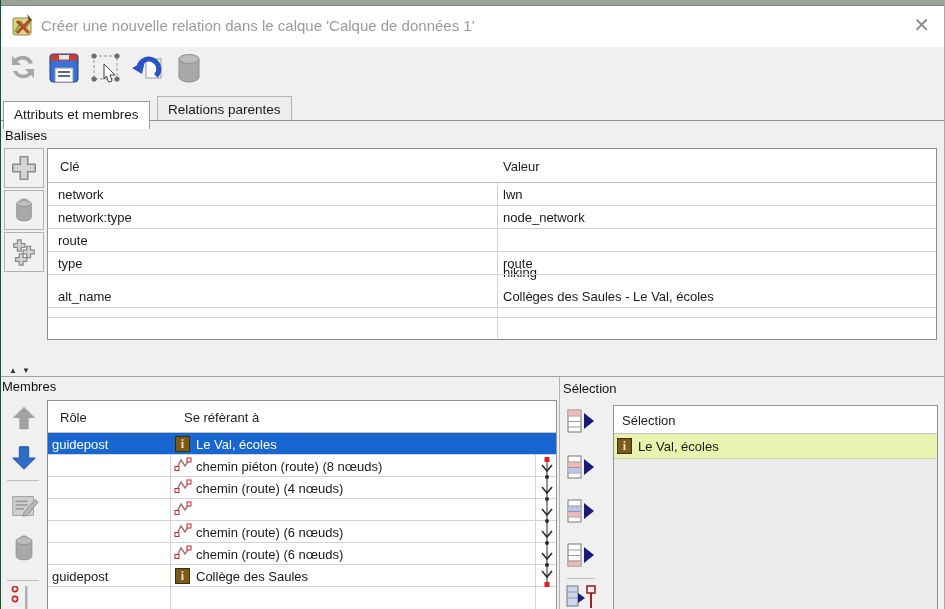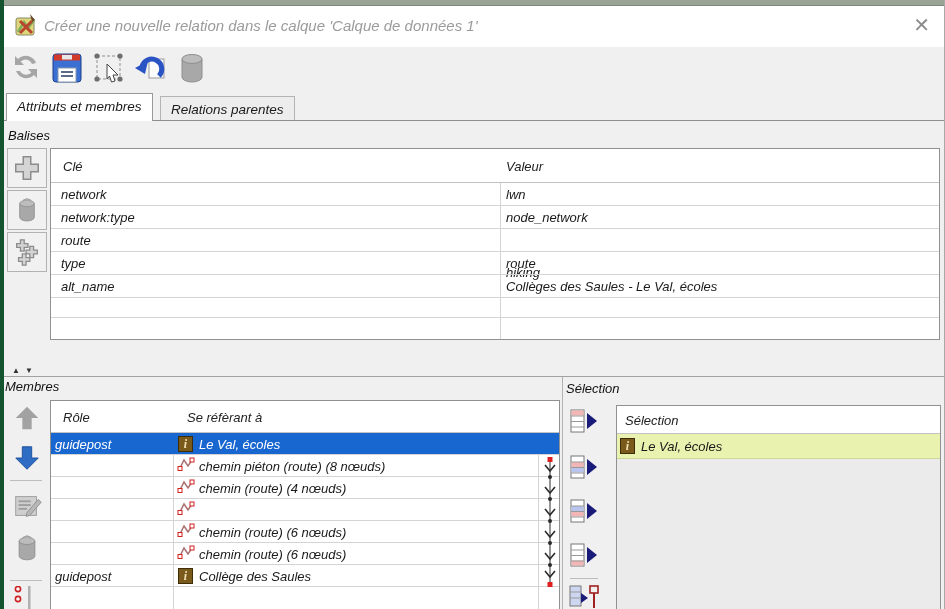--- a/index.html
+++ b/index.html
@@ -1,28 +1,28 @@
 <!DOCTYPE html>
 <html><head>
 <meta charset="utf-8">
 <style>
   html,body{margin:0;padding:0;background:#d7d7d7;}
   .dialog{position:relative;width:945px;height:609px;background:#f0f0f0;overflow:hidden;
           font-family:"Liberation Sans","DejaVu Sans",sans-serif;color:#1a1a1a;
-          border-left:4px solid #14532d;border-right:1px solid #a8a8a8;box-sizing:border-box;font-style:italic;}
+          border-left:1px solid #14532d;border-right:1px solid #a8a8a8;box-sizing:border-box;}
   .abs{position:absolute;}
   .mapstrip{left:0;top:0;width:100%;height:5px;background:#99a396;border-bottom:1px solid #7e877c;}
   .titlebar{left:0;top:6px;width:100%;height:41px;background:#ffffff;}
   .logo{left:10px;top:6px;}
   .title{left:40px;top:11px;font-size:15px;color:#9b9b9b;white-space:nowrap;}
   .closex{right:14px;top:8px;font-size:20px;color:#8d8d8d;cursor:pointer;line-height:22px;}
   .toolbar-icon{top:51px;cursor:pointer;}
   
   .tab{top:93px;height:26px;box-sizing:border-box;font-size:13.5px;padding:5px 10px 0 10px;white-space:nowrap;}
-  .tab.active{background:#fff;border:1px solid #9a9a9a;border-bottom:none;height:28px;z-index:3;}
+  .tab.active{background:#fff;border:1px solid #9a9a9a;border-bottom:none;height:28px;z-index:3;margin-top:8px;}
   .tab.inactive{background:#ededed;border:1px solid #b4b4b4;border-bottom:none;top:96px;height:24px;z-index:1;}
   .contentline{left:0;top:120px;width:100%;height:1px;background:#8f8f8f;z-index:2;}
   .grouplabel{font-size:13px;color:#111;z-index:2;white-space:nowrap;}
   
   .pbtn{width:40px;height:40px;box-sizing:border-box;border:1px solid #b2b2b2;background:#f1f1f1;
         display:flex;align-items:center;justify-content:center;cursor:pointer;}
   .flatbtn{display:flex;align-items:center;justify-content:center;cursor:pointer;}
   
   .tbl{background:#fff;border:1px solid #919191;box-sizing:border-box;}
   .vline{background:#d4d4d4;width:1px;top:0;bottom:0;}
@@ -146,21 +146,21 @@
       <span class="cellt" style="left:455px;">node_network</span>
     </div>
     <div class="abs trow" style="top:80px;height:23px;">
       <span class="cellt" style="left:10px;">route</span>
       <span class="cellt" style="left:455px;margin-top:32px;">hiking</span>
     </div>
     <div class="abs trow" style="top:103px;height:23px;">
       <span class="cellt" style="left:10px;">type</span>
       <span class="cellt" style="left:455px;">route</span>
     </div>
-    <div class="abs trow" style="top:126px;height:23px;text-align:center;">
+    <div class="abs trow" style="top:136px;height:23px;text-align:center;">
       <span class="cellt" style="left:10px;">alt_name</span>
       <span class="cellt" style="left:455px;">Collèges des Saules - Le Val, écoles</span>
     </div>
     <div class="abs trow" style="top:149px;height:20px;"></div>
     <div class="abs trow" style="top:169px;height:21px;border-bottom:none;"></div>
   </div>
 
   <span class="abs splittri" style="left:8px;top:367px;">▲</span>
   <span class="abs splittri" style="left:21px;top:367px;">▼</span>
   <div class="abs" style="left:0;top:376px;width:945px;height:1px;background:#a2a2a2;"></div>

